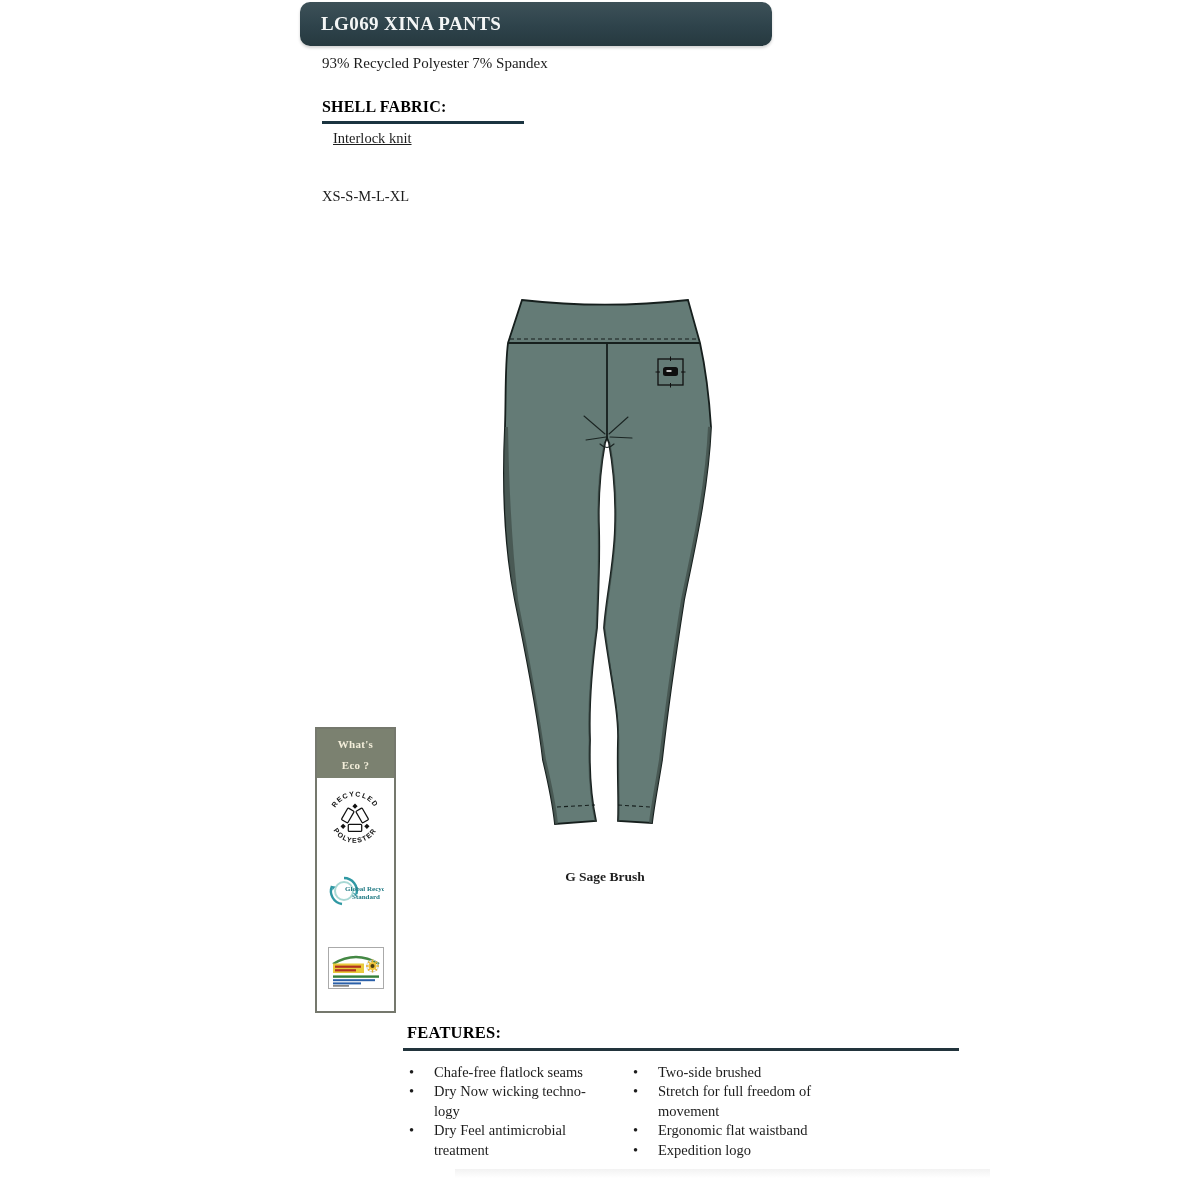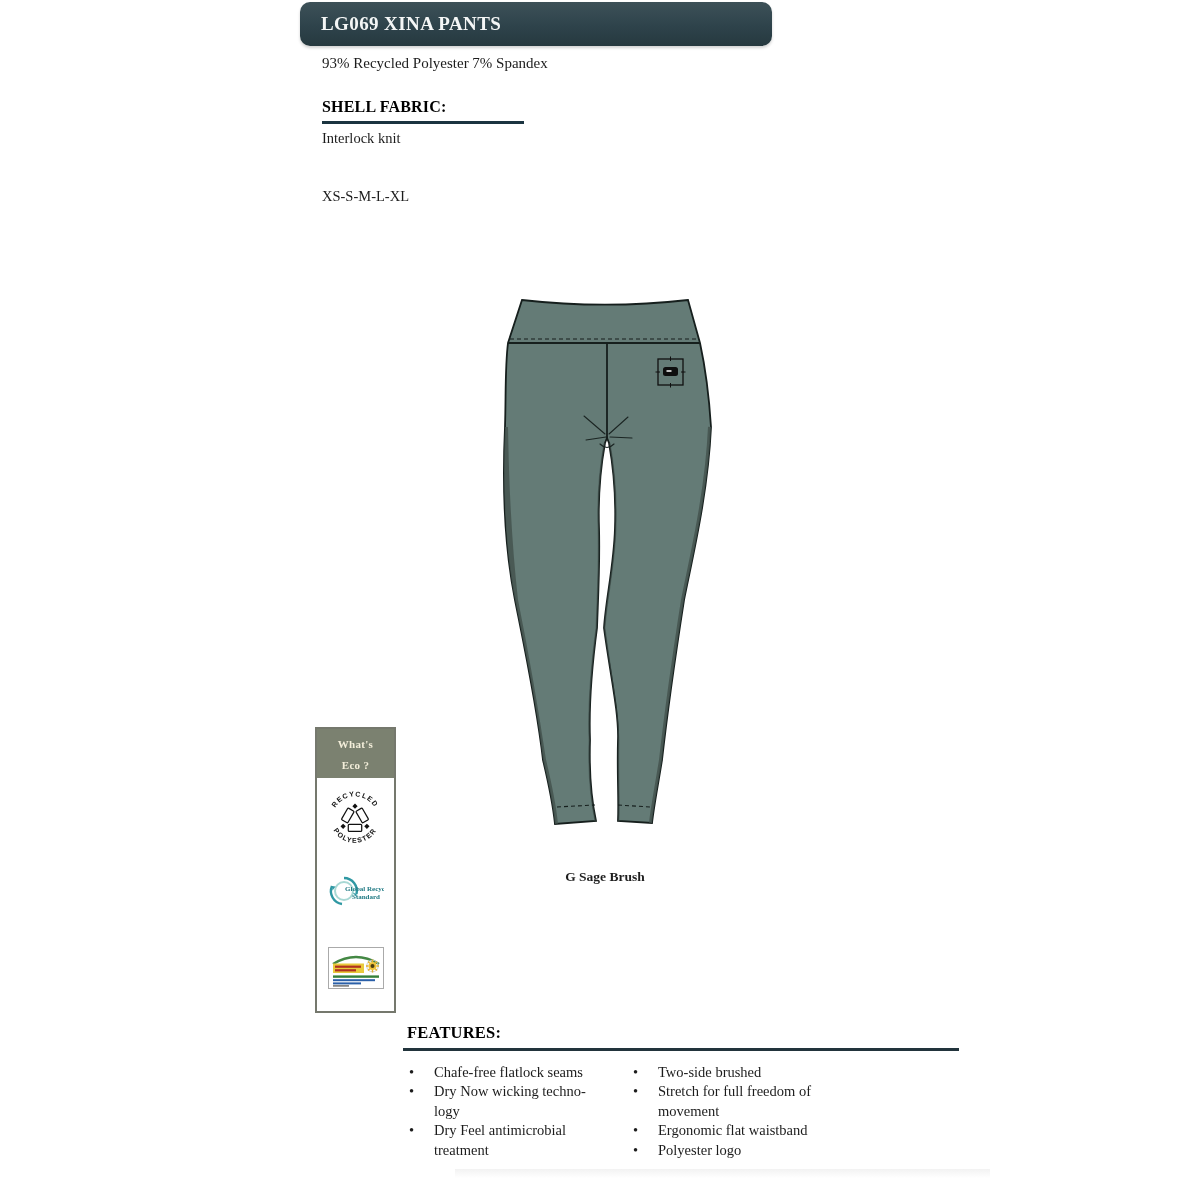--- a/index.html
+++ b/index.html
@@ -20,21 +20,21 @@
     font-size:19px;font-weight:bold;letter-spacing:.4px;color:#f4f6f6;
   }
 
   .composition{position:absolute;left:322px;top:55px;font-size:15px;}
 
   .section-heading{position:absolute;font-weight:bold;color:#000000;letter-spacing:.2px;}
   .shell-heading{left:322px;top:98px;font-size:16px;}
   .rule{position:absolute;background:#1b3440;}
   .shell-rule{left:322px;top:121px;width:202px;height:3px;}
   .plain{position:absolute;font-size:14.5px;}
-  .shell-value{left:322px;top:130px;}
+  .shell-value{left:333px;top:130px;text-decoration:underline;}
   .sizes{left:322px;top:188px;text-align:right;}
 
   
   .garment{position:absolute;left:480px;top:293px;width:250px;height:540px;}
 
   .caption{position:absolute;left:480px;top:869px;width:250px;text-align:center;
     font-size:13.5px;font-weight:bold;color:#1e1e1e;}
 
   
   .eco-box{position:absolute;left:315px;top:727px;width:81px;height:286px;
@@ -208,17 +208,17 @@
 logy</li>
     <li>Dry Feel antimicrobial
 treatment</li>
   </ul>
 
   <ul class="feat feat-right">
     <li>Two-side brushed</li>
     <li>Stretch for full freedom of
 movement</li>
     <li>Ergonomic flat waistband</li>
-    <li>Polyester logo</li>
+    <li>Expedition logo</li>
   </ul>
 
   <div class="page-shadow"></div>
 </div>
 
 </body></html>

